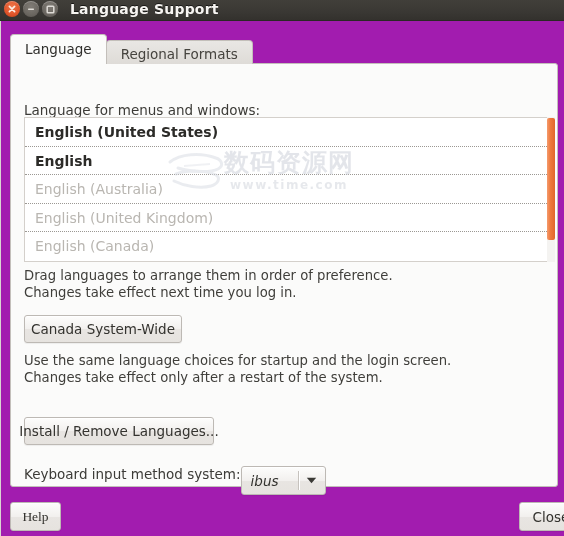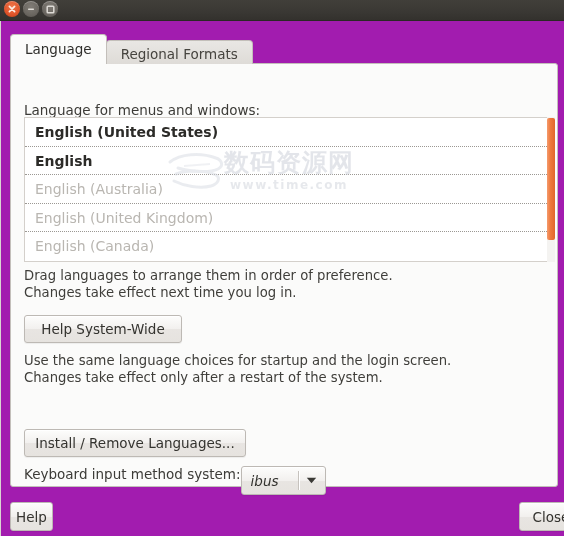--- a/index.html
+++ b/index.html
@@ -228,21 +228,21 @@
     box-shadow: inset 0 1px 0 #ffffff, 0 1px 1px rgba(0,0,0,0.06);
     font-size: 13.5px;
     color: #34332f;
     display: flex;
     align-items: center;
     justify-content: center;
     box-sizing: border-box;
     white-space: nowrap;
   }
   #btn-apply { left: 13px; top: 251px; width: 158px; height: 28px; }
-  #btn-install { left: 13px; top: 365px; width: 222px; height: 28px; }
+  #btn-install { left: 13px; top: 353px; width: 190px; height: 28px; }
 
   
   .kbrow {
     position: absolute;
     left: 13px; top: 402px;
     display: flex;
     align-items: flex-start;
     gap: 0;
   }
   .kblabel { font-size: 13.5px; color: #3c3b37; white-space: nowrap; }
@@ -279,21 +279,21 @@
   }
   .combo-arrow svg { display: block; }
 
   
   .actionbar {
     position: absolute;
     left: 0; top: 470px;
     width: 564px;
     height: 45px;
   }
-  #btn-help  { left: 9px;  top: 11px; width: 43px; height: 29px; position: absolute; }
+  #btn-help  { left: 9px;  top: 11px; width: 51px; height: 29px; position: absolute; font-family: Liberation Serif, serif; }
   #btn-close { left: 518px; top: 11px; width: 64px; height: 29px; position: absolute; }
   .abtn {
     background: linear-gradient(to bottom, #fdfdfc 0%, #f2f0ee 50%, #e8e5e2 51%, #e6e3df 100%);
     border: 1px solid #bdb9b4;
     border-radius: 3px;
     box-shadow: inset 0 1px 0 #ffffff, 0 1px 1px rgba(0,0,0,0.06);
     font-size: 13.5px;
     color: #34332f;
     display: flex;
     align-items: center;
@@ -316,20 +316,21 @@
       <svg width="8" height="8" viewBox="0 0 8 8">
         <rect x="1" y="3.4" width="6" height="1.5" rx="0.6" fill="#dedbd6"></rect>
       </svg>
     </div>
     <div class="wbtn max">
       <svg width="9" height="9" viewBox="0 0 9 9">
         <rect x="1.2" y="1.2" width="6.6" height="6.6" rx="0.8" fill="none" stroke="#dedbd6" stroke-width="1.5"></rect>
       </svg>
     </div>
   </div>
+  <div class="wtitle">Language Support</div>
 </div>
 
 <div class="winbody">
 
   <div class="tabstrip">
     <div class="tab active">Language</div>
     <div class="tab inactive">Regional Formats</div>
   </div>
 
   <div class="tabpanel">
@@ -346,21 +347,21 @@
 
     <div class="vscroll">
       <div class="vthumb"></div>
     </div>
 
     <div class="helptext" id="hint1">
       <div>Drag languages to arrange them in order of preference.</div>
       <div>Changes take effect next time you log in.</div>
     </div>
 
-    <div class="gbtn" id="btn-apply">Help System-Wide</div>
+    <div class="gbtn" id="btn-apply">Canada System-Wide</div>
 
     <div class="helptext" id="hint2">
       <div>Use the same language choices for startup and the login screen.</div>
       <div>Changes take effect only after a restart of the system.</div>
     </div>
 
     <div class="gbtn" id="btn-install">Install / Remove Languages...</div>
 
     <div class="kbrow">
       <span class="kblabel">Keyboard input method system:</span>

